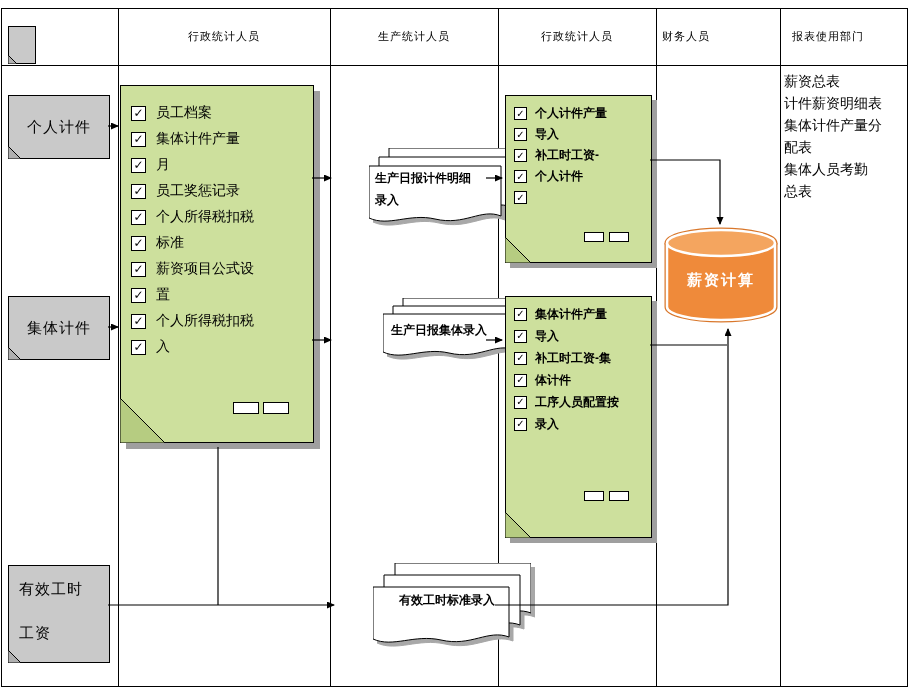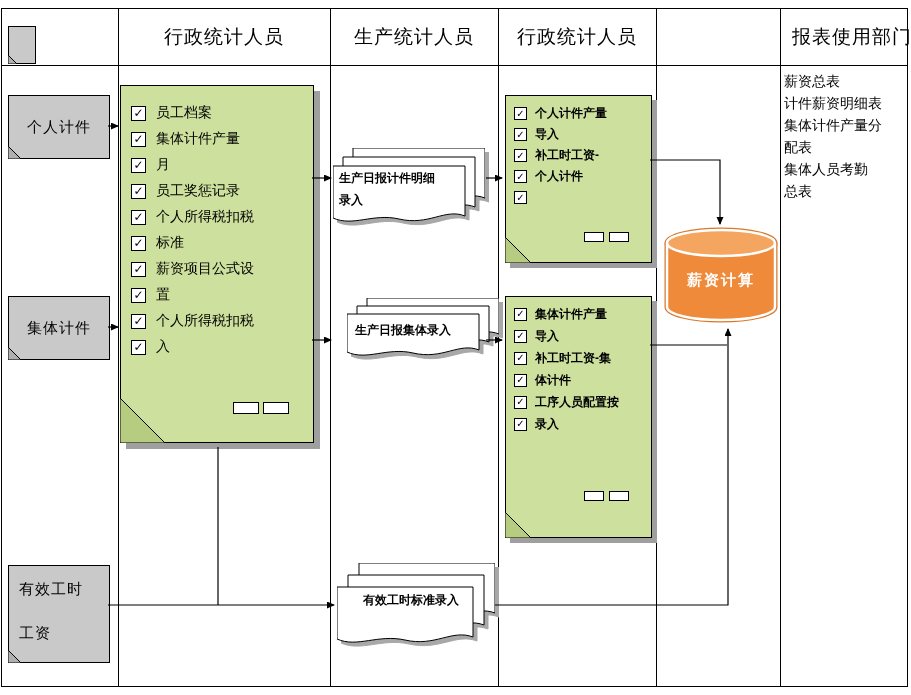--- a/index.html
+++ b/index.html
@@ -10,39 +10,39 @@
     --db-orange:#ef8a3a;
     --db-orange-light:#f4a55f;
     --db-orange-rim:#d9772b;
   }
   html,body{margin:0;padding:0;background:#fff;}
   .canvas{position:relative;width:911px;height:695px;background:#fff;overflow:hidden;
           font-family:"Liberation Sans","DejaVu Sans",sans-serif;color:#000;}
   svg{display:block;}
   .layer{position:absolute;left:0;top:0;}
   .lane-header{position:absolute;top:8px;height:57px;display:flex;align-items:center;
-               font-size:19px;letter-spacing:1px;z-index:2;}
+               font-size:11px;letter-spacing:1px;z-index:2;}
   .centered{justify-content:center;}
   .graydoc{position:absolute;background:var(--doc-gray);border:1px solid #000;z-index:3;}
   .graydoc .doc-label{font-size:15px;letter-spacing:1px;}
   .doc-center{display:flex;align-items:center;justify-content:center;}
   .fold{position:absolute;left:-1px;bottom:-1px;}
   .greenbox{position:absolute;background:var(--box-green);border:1px solid #000;z-index:3;}
   .rows{position:absolute;left:0;right:0;}
   .row{display:flex;align-items:center;}
   .row-a{height:26px;padding-left:10px;font-size:14px;}
   .row-s{font-size:12px;font-weight:bold;padding-left:8px;}
   .row-b{height:21px;}
   .row-c{height:22px;}
   .cb{flex:0 0 auto;display:inline-flex;align-items:center;justify-content:center;
       background:#fff;border:1px solid #000;font-weight:bold;line-height:1;}
   .cb-a{width:13px;height:13px;font-size:12px;margin-right:10px;}
   .cb-s{width:11px;height:11px;font-size:10px;margin-right:8px;}
   .minibar{position:absolute;background:#fff;border:1px solid #000;}
-  .stack{position:absolute;z-index:3;}
+  .stack{position:absolute;z-index:3;margin-left:36px;}
   .stack svg{filter:drop-shadow(4px 4px 0 #a8a8a8);}
   .stack-text{position:absolute;font-size:12px;font-weight:bold;white-space:nowrap;}
   .cyl{position:absolute;z-index:3;}
   .cyl-label{position:absolute;left:0;width:100%;text-align:center;color:#fff;
              font-weight:bold;font-size:15px;letter-spacing:2px;}
   .reports{position:absolute;left:784px;top:70px;font-size:14px;z-index:2;}
   .reports .report-line{height:22px;line-height:22px;white-space:nowrap;}
   .connectors{z-index:20;pointer-events:none;}
 </style>
 </head>
@@ -58,20 +58,21 @@
       <line x1="498.5" y1="8" x2="498.5" y2="687"></line>
       <line x1="656.5" y1="8" x2="656.5" y2="687"></line>
       <line x1="780.5" y1="8" x2="780.5" y2="687"></line>
       <line x1="1" y1="65.5" x2="908" y2="65.5"></line>
     </g>
   </svg>
 
   <div class="lane-header centered" style="left:118px;width:212px">行政统计人员</div>
   <div class="lane-header centered" style="left:330px;width:168px">生产统计人员</div>
   <div class="lane-header centered" style="left:498px;width:158px">行政统计人员</div>
+  <div class="lane-header" style="left:656px;width:124px;padding-left:6px">财务人员</div>
   <div class="lane-header" style="left:780px;width:128px;padding-left:12px">报表使用部门</div>
 
   <div class="graydoc" style="left:8px;top:26px;width:26px;height:36px">
     <svg class="fold" width="9" height="9" viewBox="0 0 9 9">
       <polygon points="0,0 9,9 0,9" style="fill:var(--doc-gray-fold)" stroke="#000" stroke-width="1"></polygon>
     </svg>
   </div>
 
   <div class="graydoc doc-center" style="left:8px;top:95px;width:100px;height:62px">
     <span class="doc-label">个人计件</span>

